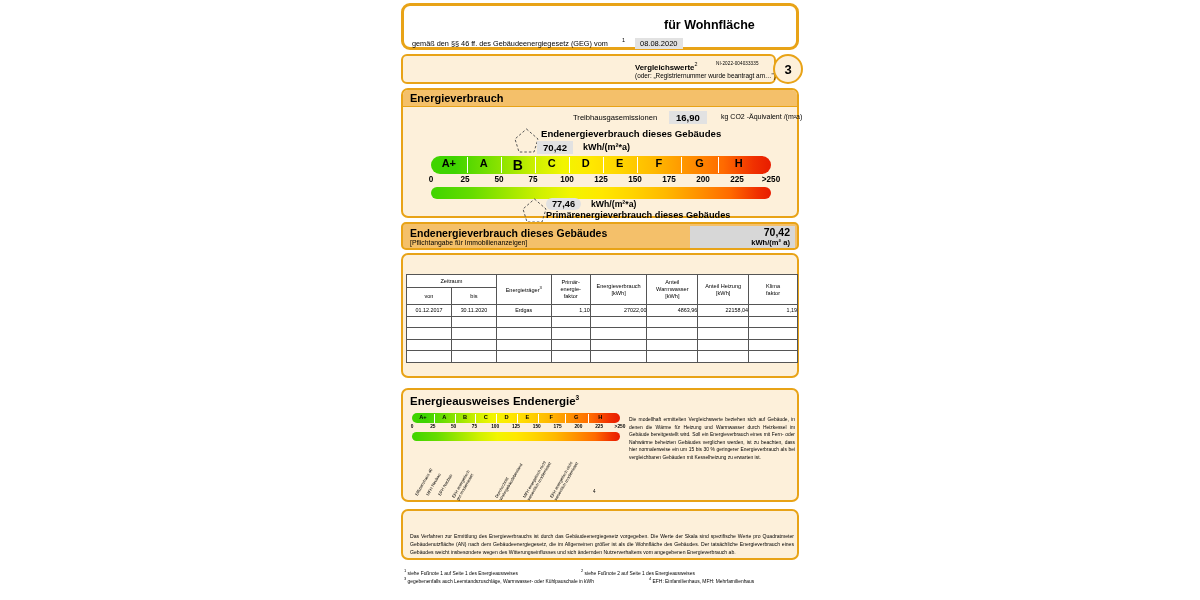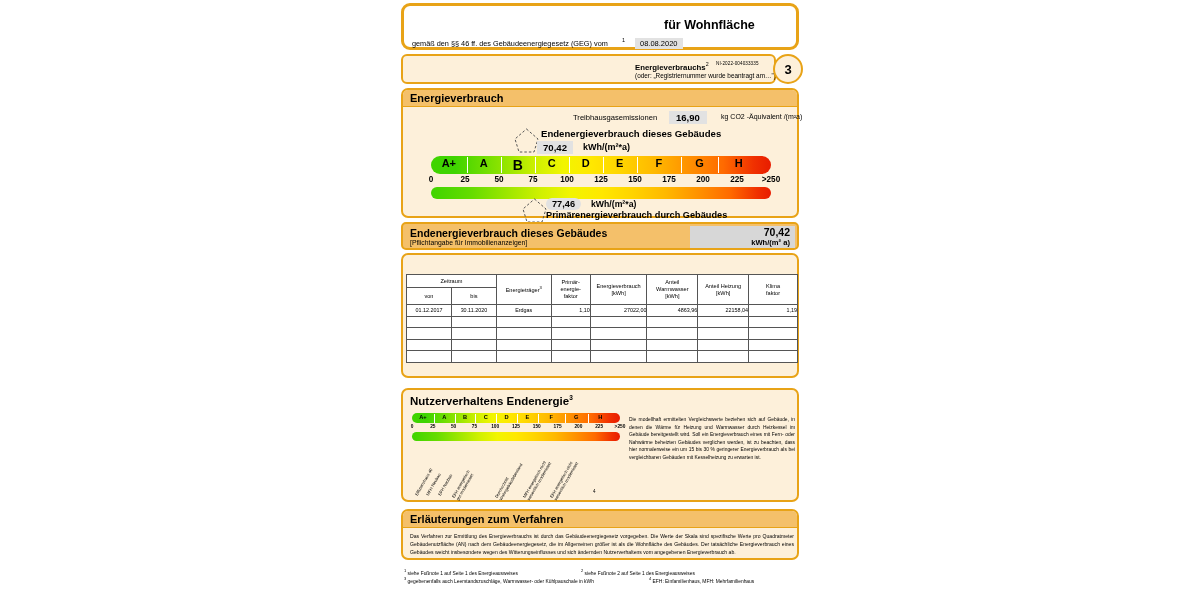--- a/index.html
+++ b/index.html
@@ -368,21 +368,21 @@
 
   <div class="titlebox">
     <div class="title-sub">für Wohnfläche</div>
     <div class="title-law">gemäß den §§ 46 ff. des Gebäudeenergiegesetz (GEG) vom</div>
     <div class="title-fn">1</div>
     <div class="title-date">08.08.2020</div>
   </div>
 
   <div class="erfasst">
     <div class="reg-label">
-      <span>Energieverbrauchs</span><sup>2</sup>
+      <span>Vergleichswerte</span><sup>2</sup>
     </div>
     <div class="reg-value">NI-2022-004033335</div>
     <div class="reg-note">(oder: „Registriernummer wurde beantragt am…")</div>
   </div>
   <div class="pagebadge">3</div>
 
   <div class="panel ev-panel">
     <div class="sec-head">
       <span>Energieverbrauch</span>
     </div>
@@ -433,21 +433,21 @@
             <div class="tick" style="left: 324px; width: 32px;">&gt;250</div>
           </div>
       <div class="scale-bar2"></div>
     </div>
 
     <svg class="arrow-bot" viewBox="0 0 27 25">
       <path d="M13.5 1 L25 11 L21 24 L6 24 L2 11 Z" fill="none" stroke="#555" stroke-width="1" stroke-dasharray="2.5,2"></path>
     </svg>
     <div class="prim-val">77,46</div>
     <div class="prim-unit">kWh/(m²*a)</div>
-    <div class="prim-line">Primärenergieverbrauch durch Gebäudes</div>
+    <div class="prim-line">Primärenergieverbrauch dieses Gebäudes</div>
   </div>
 
   <div class="endstrip">
     <div class="endstrip-box"></div>
     <div class="endstrip-t1">Endenergieverbrauch dieses Gebäudes</div>
     <div class="endstrip-t2">[Pflichtangabe für Immobilienanzeigen]</div>
     <div class="endstrip-v">70,42</div>
     <div class="endstrip-u">kWh/(m² a)</div>
   </div>
 
@@ -542,21 +542,21 @@
               <td class="c-right"></td>
               <td class="c-right"></td>
               <td class="c-right"></td>
             </tr>
           </tbody>
     </table>
   </div>
 
   <div class="panel vgl-panel">
     <div class="vgl-title">
-      <span>Nutzerverhaltens Endenergie</span><sup>3</sup>
+      <span>Energieausweises Endenergie</span><sup>3</sup>
     </div>
     <div class="mini-wrap">
       <div class="mini-bar"></div>
       <div id="mgrades">
             <div class="mgrade" style="left: 0px; width: 21.84px;">A+</div>
             <div class="mgrade" style="left: 21.84px; width: 20.8px;">A</div>
             <div class="msep" style="left: 21.84px;"></div>
             <div class="mgrade" style="left: 42.64px; width: 20.8px;">B</div>
             <div class="msep" style="left: 42.64px;"></div>
             <div class="mgrade" style="left: 63.44px; width: 20.8px;">C</div>
@@ -601,23 +601,20 @@
           <div class="rot-label" style="left: 128px; top: 102px;">MFH energetisch nicht<br>wesentlich modernisiert</div>
           <div style="position: absolute; left: 129px; top: 51px; width: 1px; height: 0px; background: rgb(153, 153, 153);"></div>
           <div class="rot-label" style="left: 155px; top: 102px;">EFH energetisch nicht<br>wesentlich modernisiert</div>
           <div style="position: absolute; left: 156px; top: 51px; width: 1px; height: 0px; background: rgb(153, 153, 153);"></div>
         </div>
     <div class="vgl-fn4">4</div>
     <div class="vgl-text">Die modellhaft ermittelten Vergleichswerte beziehen sich auf Gebäude, in denen die Wärme für Heizung und Warmwasser durch Heizkessel im Gebäude bereitgestellt wird. Soll ein Energieverbrauch eines mit Fern- oder Nahwärme beheizten Gebäudes verglichen werden, ist zu beachten, dass hier normalerweise ein um 15 bis 30 % geringerer Energieverbrauch als bei vergleichbaren Gebäuden mit Kesselheizung zu erwarten ist.</div>
   </div>
 
   <div class="panel erl-panel">
-    <div class="sec-head">
-      <span>Erläuterungen zum Verfahren</span>
-    </div>
     <div class="erl-text">Das Verfahren zur Ermittlung des Energieverbrauchs ist durch das Gebäudeenergiegesetz vorgegeben. Die Werte der Skala sind spezifische Werte pro Quadratmeter Gebäudenutzfläche (AN) nach dem Gebäudeenergiegesetz, die im Allgemeinen größer ist als die Wohnfläche des Gebäudes. Der tatsächliche Energieverbrauch eines Gebäudes weicht insbesondere wegen des Witterungseinflusses und sich ändernden Nutzerverhaltens vom angegebenen Energieverbrauch ab.</div>
   </div>
 
   <div class="fn" style="left:5px; top:568px;">
     <sup>1</sup>
     <span>siehe Fußnote 1 auf Seite 1 des Energieausweises</span>
   </div>
   <div class="fn" style="left:182px; top:568px;">
     <sup>2</sup>
     <span>siehe Fußnote 2 auf Seite 1 des Energieausweises</span>

